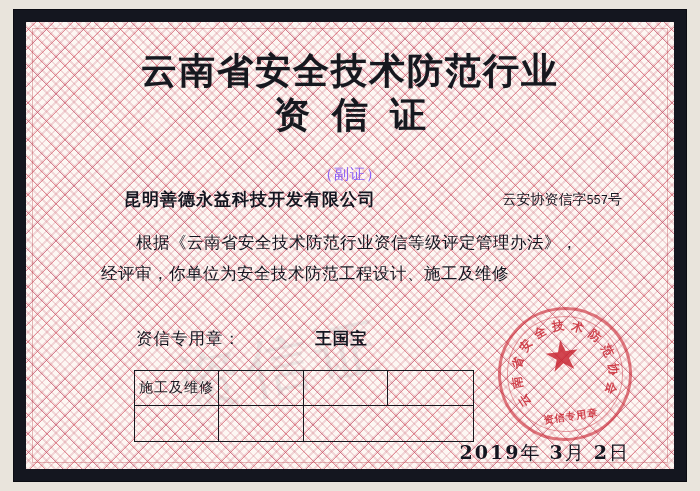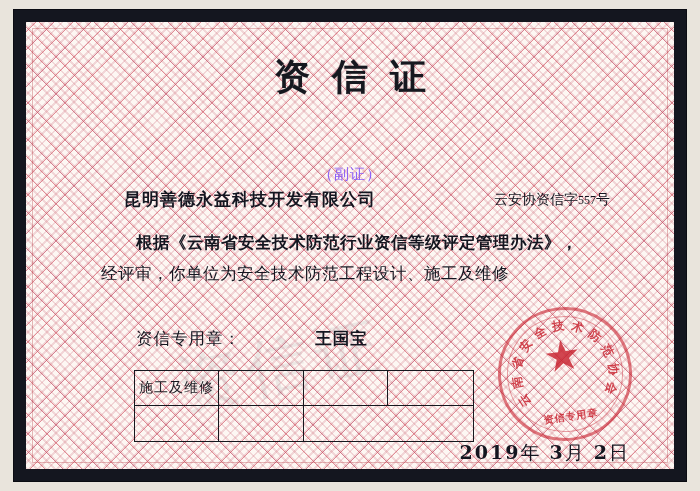--- a/index.html
+++ b/index.html
@@ -68,33 +68,33 @@
 
   .row-org{
     position:absolute;left:58px;top:166px;right:48px;height:26px;
   }
   .org-name{
     position:absolute;left:40px;top:0;
     font-family:"DejaVu Serif","Liberation Serif",serif;
     font-size:17px;font-weight:700;color:#141620;letter-spacing:1px;
   }
   .cert-no{
-    position:absolute;right:16px;top:3px;
-    font-family:Liberation Serif, serif;
+    position:absolute;right:4px;top:3px;
+    font-family:Liberation Mono, monospace;
     font-size:14px;color:#141620;letter-spacing:0px;white-space:nowrap;
   }
   .cert-no .num{font-size:12px;}
 
   .body-text{
     position:absolute;left:66px;right:52px;top:205px;
     font-family:"DejaVu Serif","Liberation Serif",serif;
     font-size:16.5px;color:#141620;line-height:31px;letter-spacing:.5px;
   }
   .body-line{white-space:nowrap;padding-left:9px;}
-  .body-line.indent{padding-left:44px;font-weight:bold;}
+  .body-line.indent{padding-left:44px;}
   .grade{
     font-size:27px;font-weight:700;color:#c4202a;
     letter-spacing:2px;vertical-align:-3px;
     text-shadow:0 0 1px rgba(160,20,30,.4);
   }
 
   .legal-rep{
     position:absolute;left:110px;top:306px;
     font-family:"DejaVu Serif","Liberation Serif",serif;
     font-size:16.5px;color:#141620;letter-spacing:1px;
@@ -182,20 +182,21 @@
   <div class="outer-frame">
     <div class="inner-paper">
       <div class="pattern"></div>
       <div class="thin-rule"></div>
 
       <div class="content">
 
         <div class="watermark">资信证</div>
 
         <div class="title-block">
+          <div class="title-line1">云南省安全技术防范行业</div>
           <div class="title-line2">资信证</div>
         </div>
 
         <div class="subtitle">（副证）</div>
 
         <div class="row-org">
           <div class="org-name">昆明善德永益科技开发有限公司</div>
           <div class="cert-no">
             <span>云安协资信字</span><span class="num">557</span><span>号</span>
           </div>

